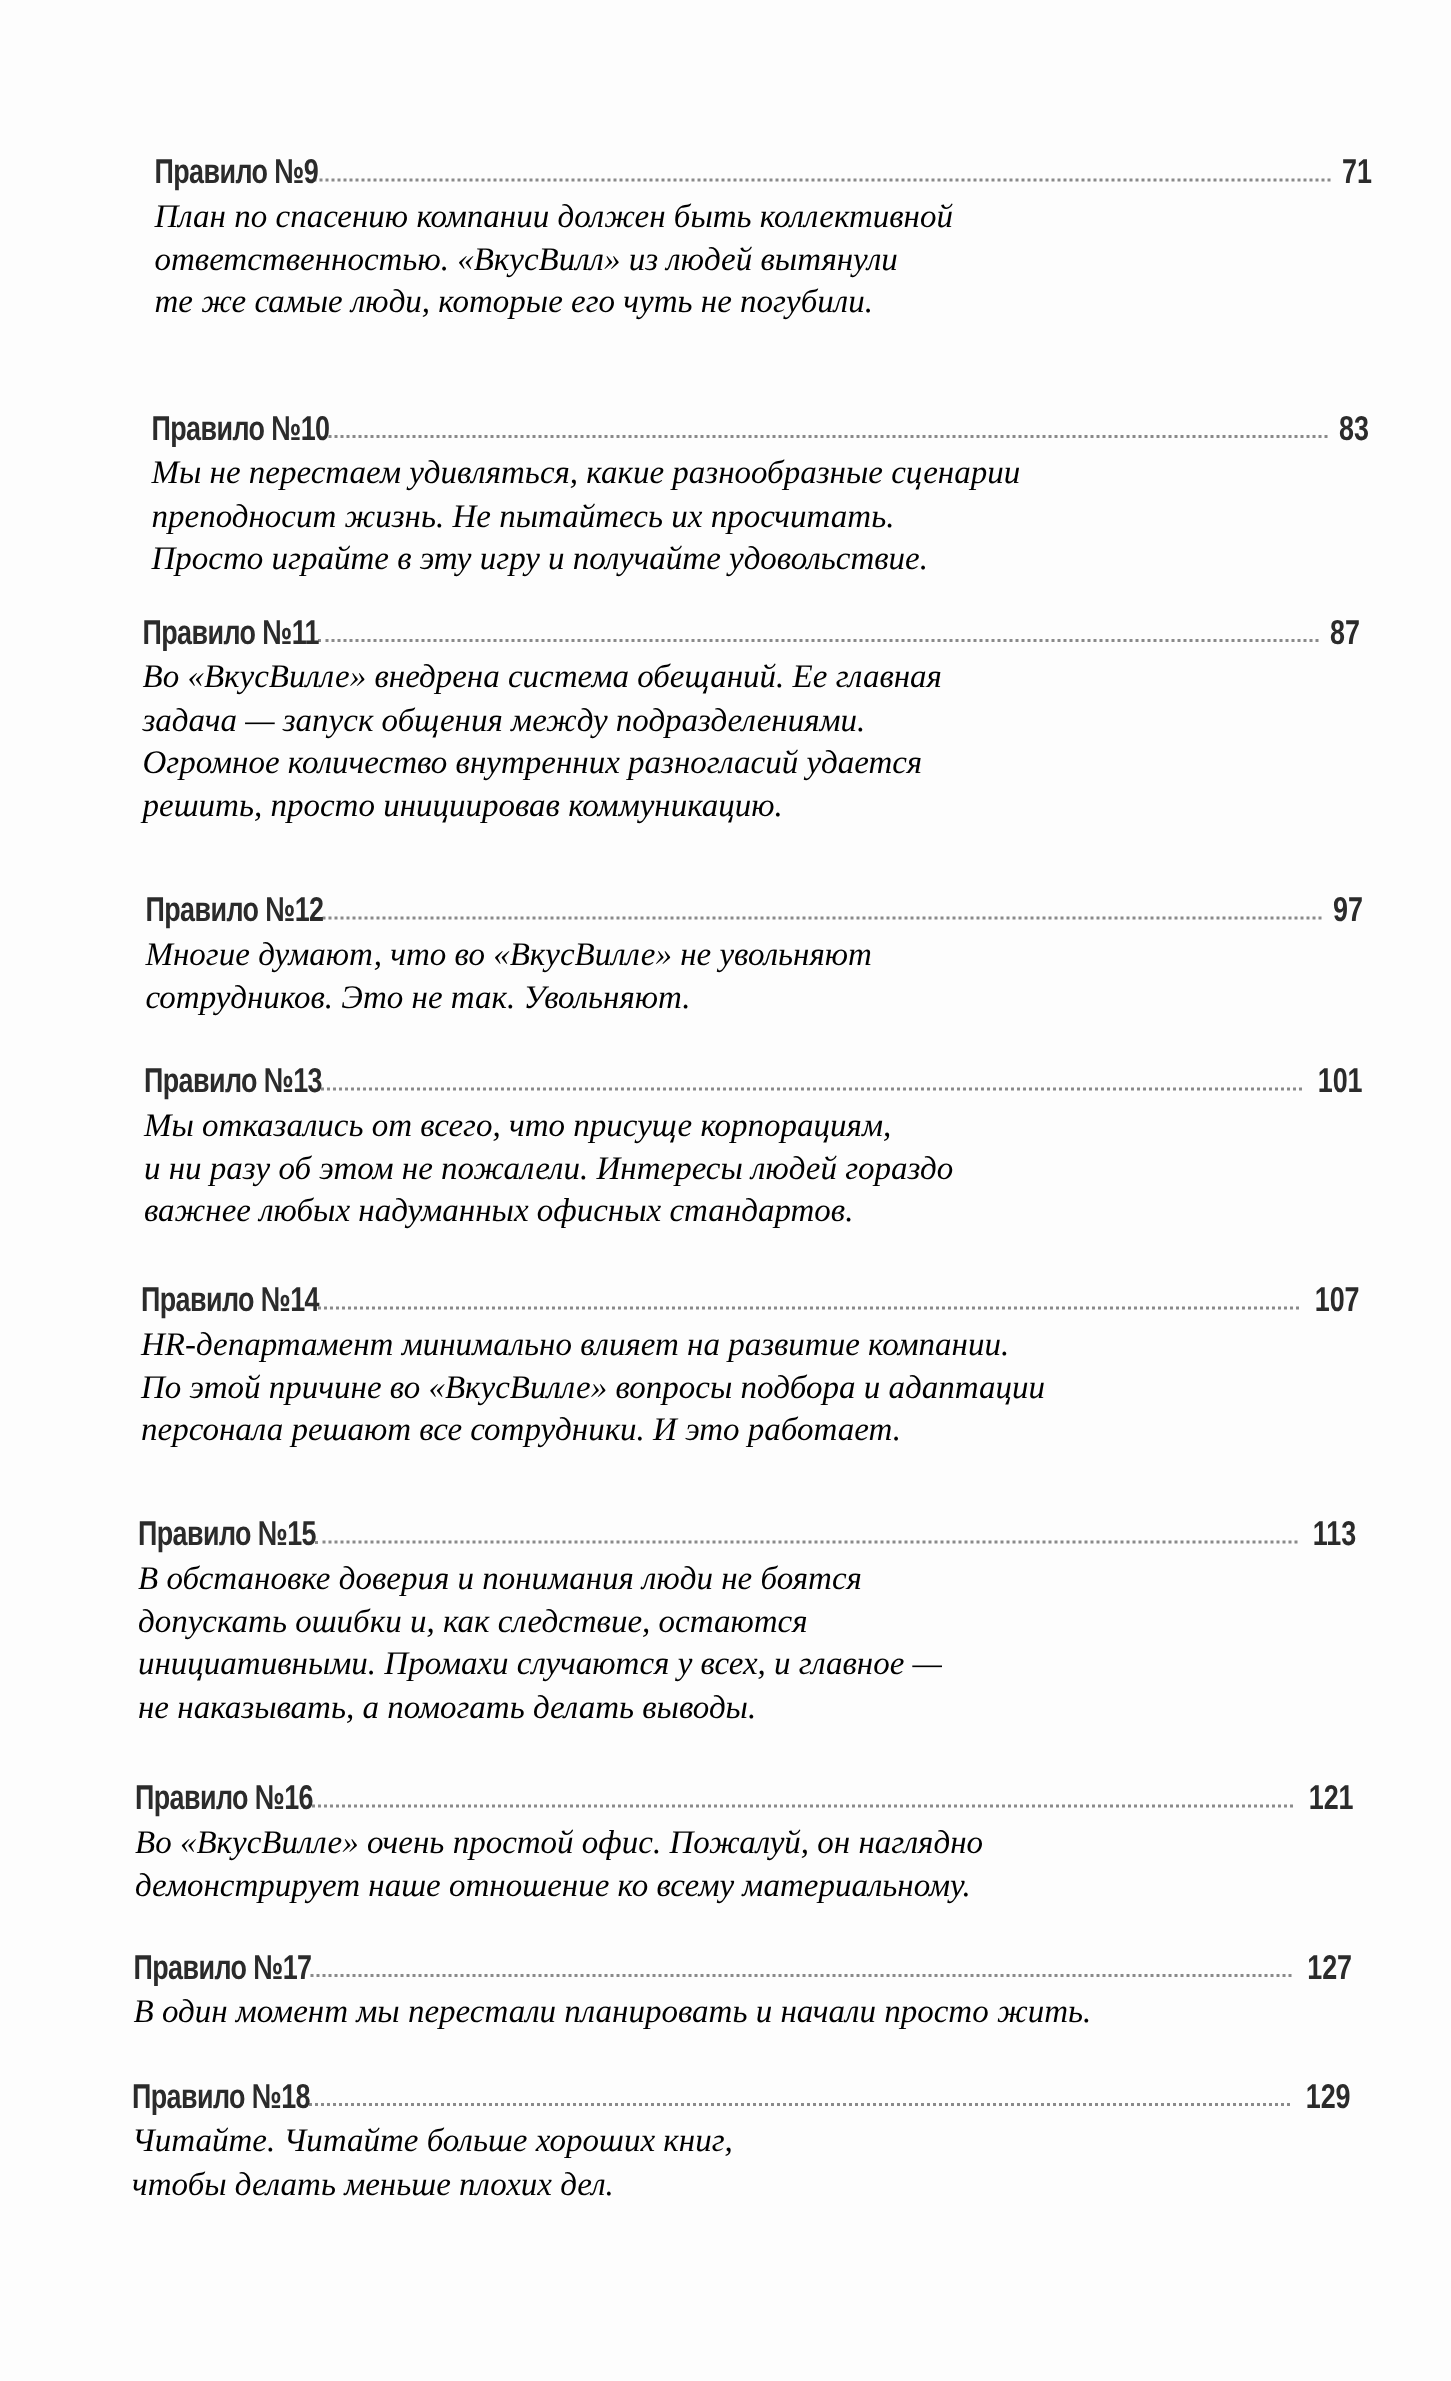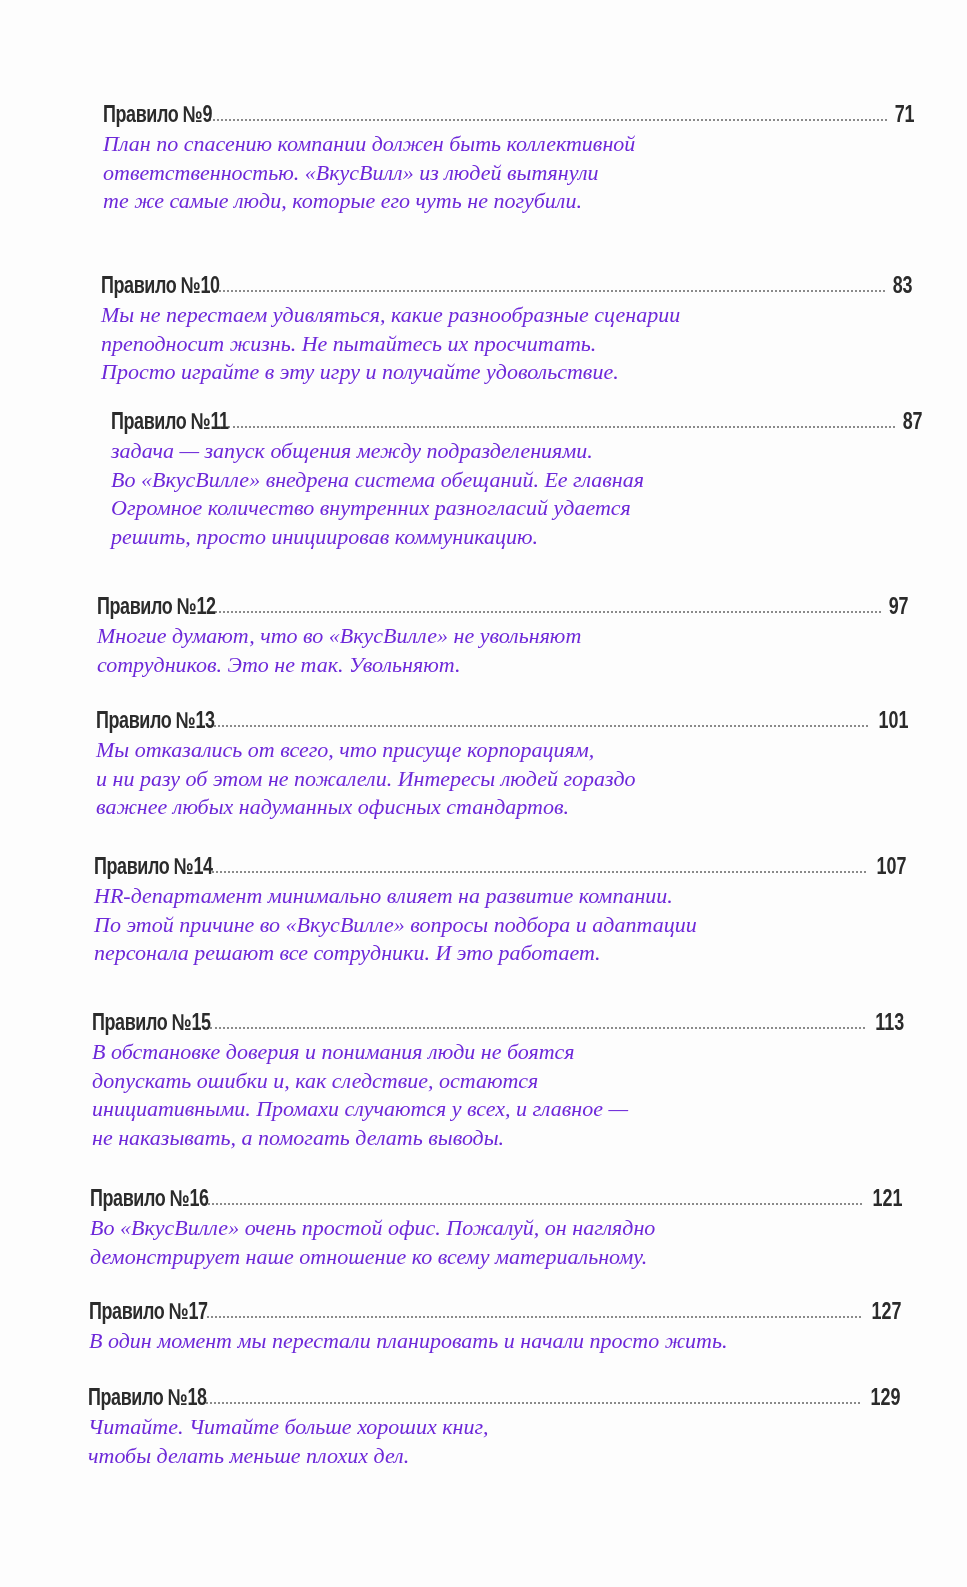--- a/index.html
+++ b/index.html
@@ -56,21 +56,21 @@
       transform-origin: right bottom;
       color: #2b2b2b;
       line-height: 26px;
       white-space: nowrap;
     }
     .desc {
       font-family: "Liberation Serif", serif;
       font-style: italic;
       font-size: 22px;
       line-height: 28.5px;
-      color: #6d28d9;
+      color: #000000;
       margin-top: 3px;
     }
     .desc-line {
       display: block;
       white-space: nowrap;
     }
   </style>
 </head>
 <body>
 
@@ -95,29 +95,29 @@
       <span class="leader"></span>
       <span class="page-num">83</span>
     </div>
     <div class="desc">
       <span class="desc-line">Мы не перестаем удивляться, какие разнообразные сценарии</span>
       <span class="desc-line">преподносит жизнь. Не пытайтесь их просчитать.</span>
       <span class="desc-line">Просто играйте в эту игру и получайте удовольствие.</span>
     </div>
   </div>
 
-  <div class="entry" style="left:111px; top:404px;">
+  <div class="entry" style="left:95px; top:404px;">
     <div class="heading-row">
       <span class="rule-title">Правило №11</span>
       <span class="leader"></span>
       <span class="page-num">87</span>
     </div>
     <div class="desc">
+      <span class="desc-line">Во «ВкусВилле» внедрена система обещаний. Ее главная</span>
       <span class="desc-line">задача — запуск общения между подразделениями.</span>
-      <span class="desc-line">Во «ВкусВилле» внедрена система обещаний. Ее главная</span>
       <span class="desc-line">Огромное количество внутренних разногласий удается</span>
       <span class="desc-line">решить, просто инициировав коммуникацию.</span>
     </div>
   </div>
 
   <div class="entry" style="left:97px; top:589px;">
     <div class="heading-row">
       <span class="rule-title">Правило №12</span>
       <span class="leader"></span>
       <span class="page-num">97</span>

